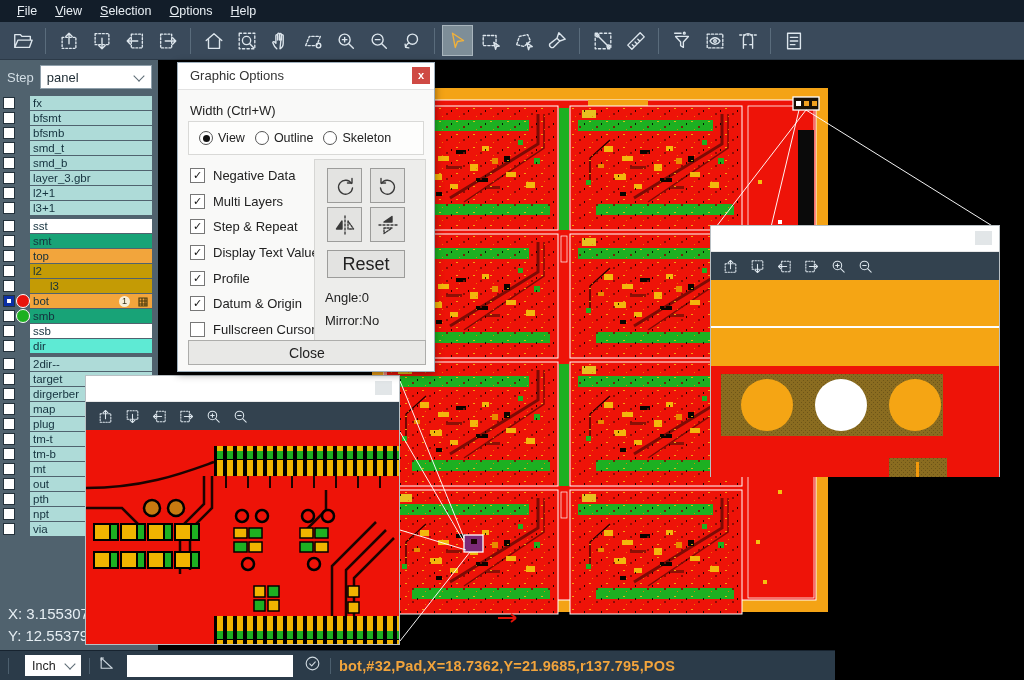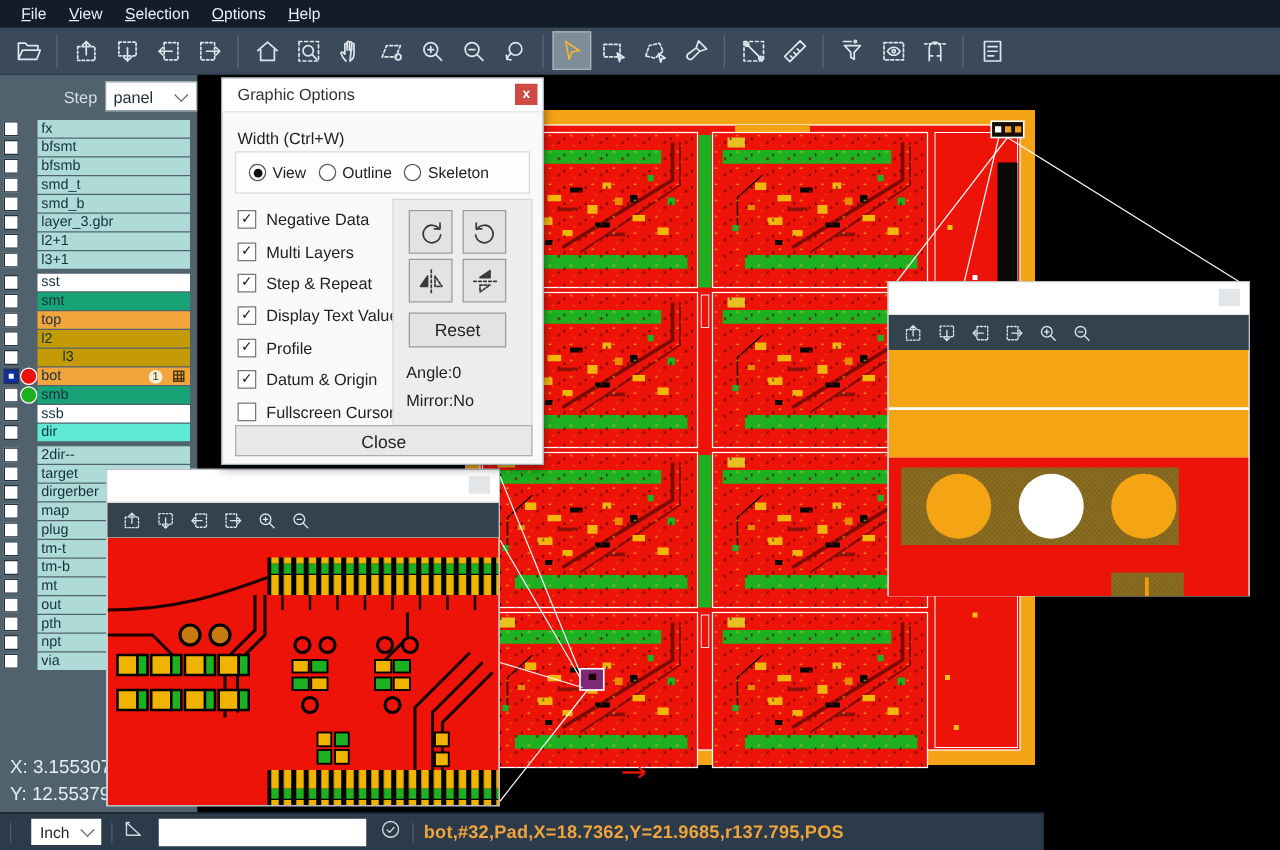--- a/index.html
+++ b/index.html
@@ -18,21 +18,21 @@
   .tb-btn{width:31px;height:31px;display:flex;align-items:center;justify-content:center;
           background:transparent;border:1px solid transparent;margin:0 1px;padding:0;}
   .tb-btn svg{width:22px;height:22px;stroke:#dde6ed;fill:none;stroke-width:1.5;
               stroke-linecap:round;stroke-linejoin:round;}
   .tb-btn.active{background:#7e8e98;border-color:#a9b5bd;}
   .tb-btn.yellow svg{stroke:#f1b13a;}
   .tb-sep{width:1px;height:26px;background:#5a6c7c;margin:0 6px;}
 
   
   .sidebar{position:absolute;left:0;top:60px;width:158px;height:590px;background:#50626e;}
-  .step-head{height:34px;display:flex;align-items:center;margin-left:44px;}
+  .step-head{height:34px;display:flex;align-items:center;}
   .step-label{color:#d3dee5;font-size:13px;margin:0 6px 0 7px;}
   .step-select{width:112px;height:24px;background:#fff;display:flex;align-items:center;
                border:1px solid #8fa0ab;box-sizing:border-box;}
   .step-select .val{flex:1;font-size:13px;color:#1d2b33;padding-left:6px;}
   .chev{width:7px;height:7px;border-right:1.6px solid #5c6b75;border-bottom:1.6px solid #5c6b75;
         transform:rotate(45deg);margin:-3px 8px 0 0;}
   .layers{position:absolute;left:0;top:36px;width:158px;}
   .layer-group{margin-bottom:4px;}
   .layer-row{height:14px;margin-bottom:1px;position:relative;}
   .cb{position:absolute;left:3px;top:1px;width:10px;height:10px;background:#fff;
@@ -82,21 +82,21 @@
   .chk{width:13px;height:13px;border:1px solid #777;background:#fff;margin-right:8px;flex:none;
        font-size:11px;line-height:13px;text-align:center;color:#111;font-weight:bold;}
   .chk-lab{font-size:13px;color:#222;white-space:nowrap;}
   .dpanel{position:absolute;left:136px;top:96px;width:112px;height:184px;background:#ededeb;
           border:1px solid #d6d6d4;box-sizing:border-box;}
   .dbtn{position:absolute;width:35px;height:35px;background:#e3e3e1;border:1px solid #9c9c9a;
         display:flex;align-items:center;justify-content:center;padding:0;}
   .dbtn svg{width:24px;height:24px;stroke:#3a3a3a;fill:none;stroke-width:1.4;
             stroke-linecap:round;stroke-linejoin:round;}
   .reset-btn{position:absolute;left:12px;top:90px;width:78px;height:28px;background:#e3e3e1;
-             border:1px solid #9c9c9a;font-size:14px;color:#222;font-family:inherit;}
+             border:1px solid #9c9c9a;font-size:18px;color:#222;font-family:inherit;}
   .dinfo{position:absolute;left:10px;font-size:13px;color:#222;}
   .close-btn{position:absolute;left:10px;top:277px;width:238px;height:25px;background:#e8e8e6;
              border:1px solid #adadab;font-size:14px;color:#222;font-family:inherit;}
 
   
   .statusbar{position:absolute;left:0;bottom:0;width:835px;height:30px;background:#2b3b49;
              border-top:1px solid #17232f;display:flex;align-items:center;box-sizing:border-box;z-index:6;}
   .sb-sep{width:1px;height:16px;background:#4c5f6e;margin:0 8px;}
   .unit-select{width:56px;height:21px;background:#fff;display:flex;align-items:center;margin-left:8px;}
   .unit-select .val{flex:1;font-size:12.5px;color:#222;padding-left:7px;}

